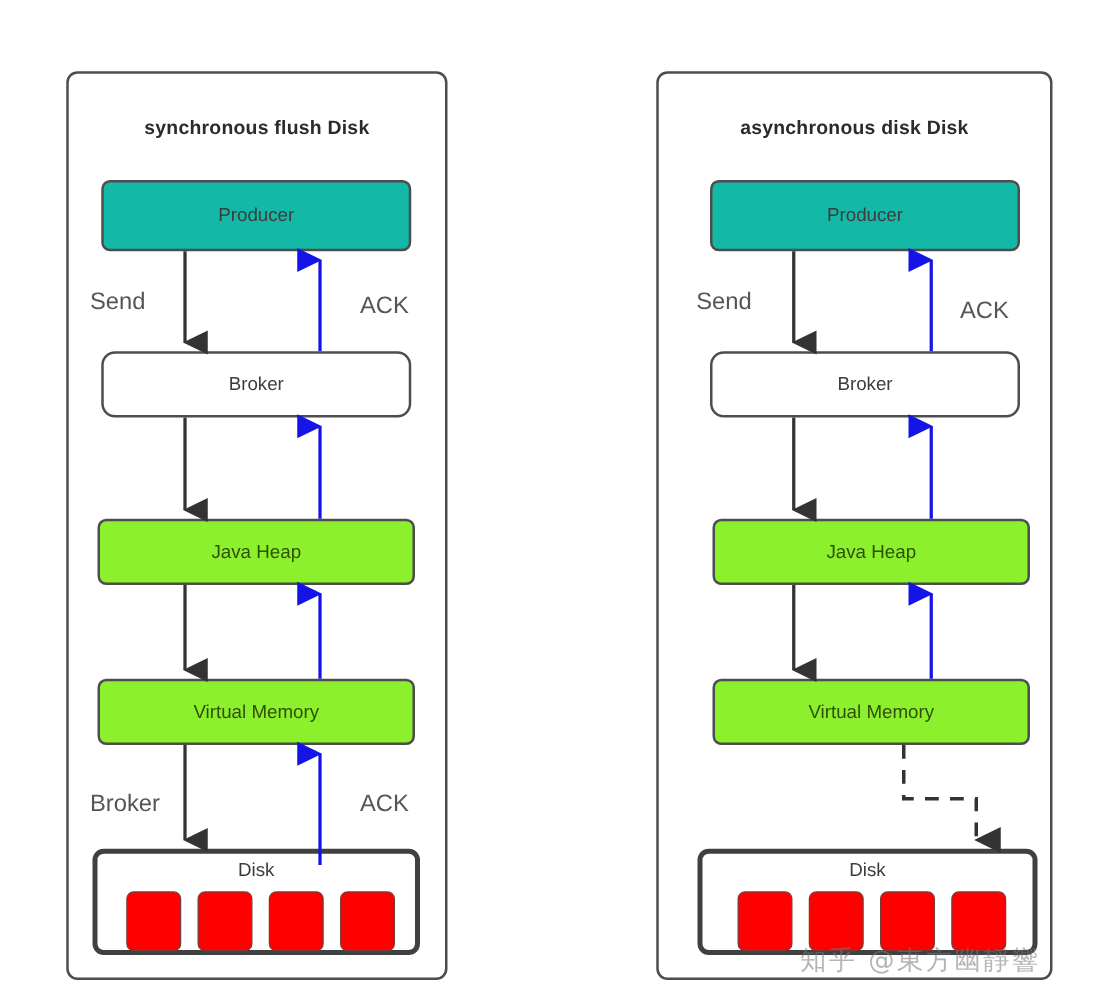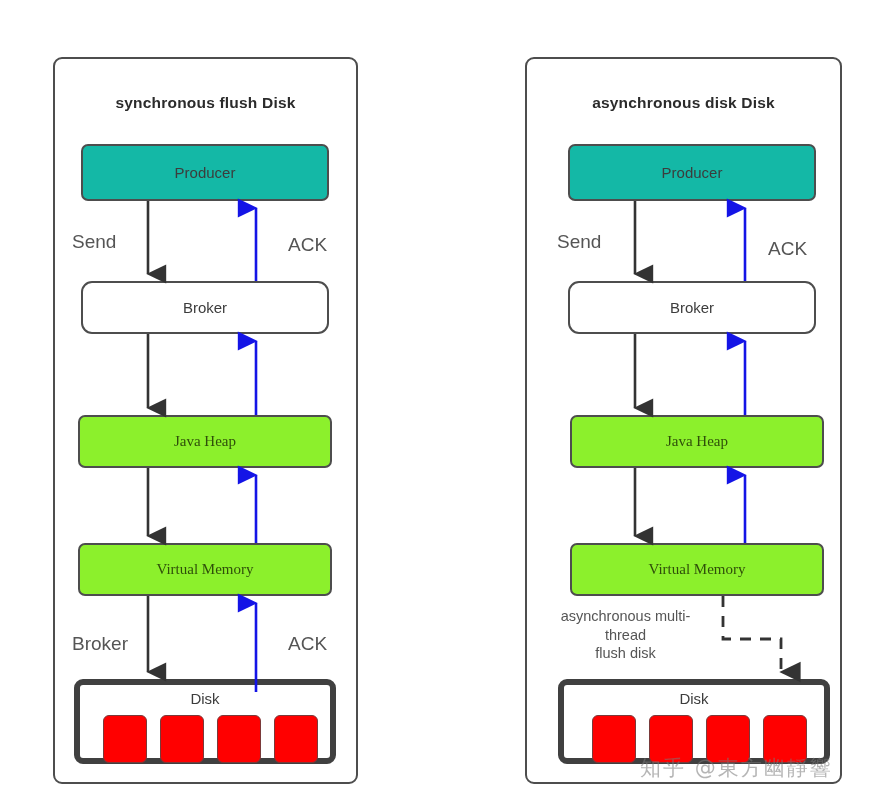--- a/index.html
+++ b/index.html
@@ -42,27 +42,27 @@
     box-sizing: border-box;
     border: 2px solid #4d4d4d;
     border-radius: 7px;
     display: flex;
     align-items: center;
     justify-content: center;
     font-size: 15px;
     color: #3c3c3c;
   }
   .node.blue  { background: #14b8a6; }
-  .node.green { background: #8CF02C; color: #2f4f0a; font-family: Liberation Serif, serif; }
+  .node.green { background: #8CF02C; color: #2f4f0a; }
   .node.white { background: #ffffff; border-radius: 11px; }
 
   .disk-box {
     position: absolute;
     box-sizing: border-box;
-    border: 6px solid #404040;
+    border: 4px solid #404040;
     border-radius: 9px;
     background: #ffffff;
   }
   .disk-label {
     position: absolute;
     left: 0;
     width: 100%;
     text-align: center;
     font-size: 15px;
     color: #3c3c3c;
@@ -165,25 +165,20 @@
     <div class="disk-label" style="top:5px;">Disk</div>
     <div class="disk-cell" style="left:28px;  top:30px; width:44px; height:48px;"></div>
     <div class="disk-cell" style="left:85px;  top:30px; width:44px; height:48px;"></div>
     <div class="disk-cell" style="left:142px; top:30px; width:44px; height:48px;"></div>
     <div class="disk-cell" style="left:199px; top:30px; width:44px; height:48px;"></div>
   </div>
 
   <div class="edge-label" style="left:557px; top:219px;">Send</div>
   <div class="edge-label" style="left:768px; top:226px;">ACK</div>
 
-  <div class="multi-label" style="left:533px; top:595px; width:185px;">
-    <span>asynchronous multi-</span><br>
-    <span>thread</span><br>
-    <span>flush disk</span>
-  </div>
 
   <svg class="arrows" viewBox="0 0 881 797">
     <defs>
       <marker id="ah-black" markerWidth="9" markerHeight="9" refX="4.3" refY="7.6" orient="auto" markerUnits="strokeWidth">
         <path d="M0.6,0.6 L8,0.6 L4.3,8.2 Z" fill="#333333"></path>
       </marker>
       <marker id="ah-blue" markerWidth="9" markerHeight="9" refX="4.3" refY="7.6" orient="auto" markerUnits="strokeWidth">
         <path d="M0.6,0.6 L8,0.6 L4.3,8.2 Z" fill="#1414E6"></path>
       </marker>
       <marker id="ah-dash" markerWidth="9" markerHeight="9" refX="4.3" refY="7.6" orient="auto" markerUnits="strokeWidth">

